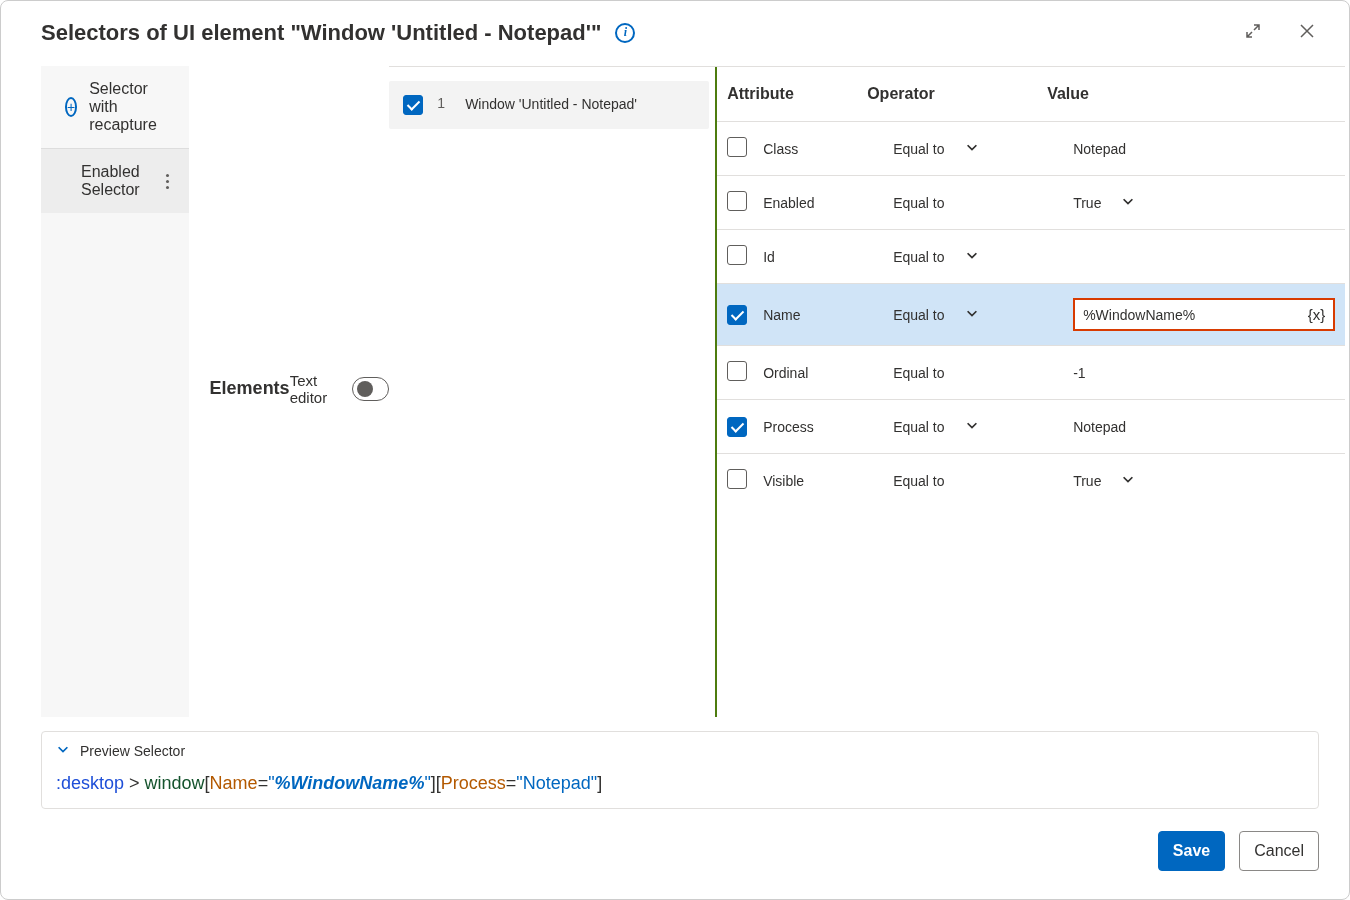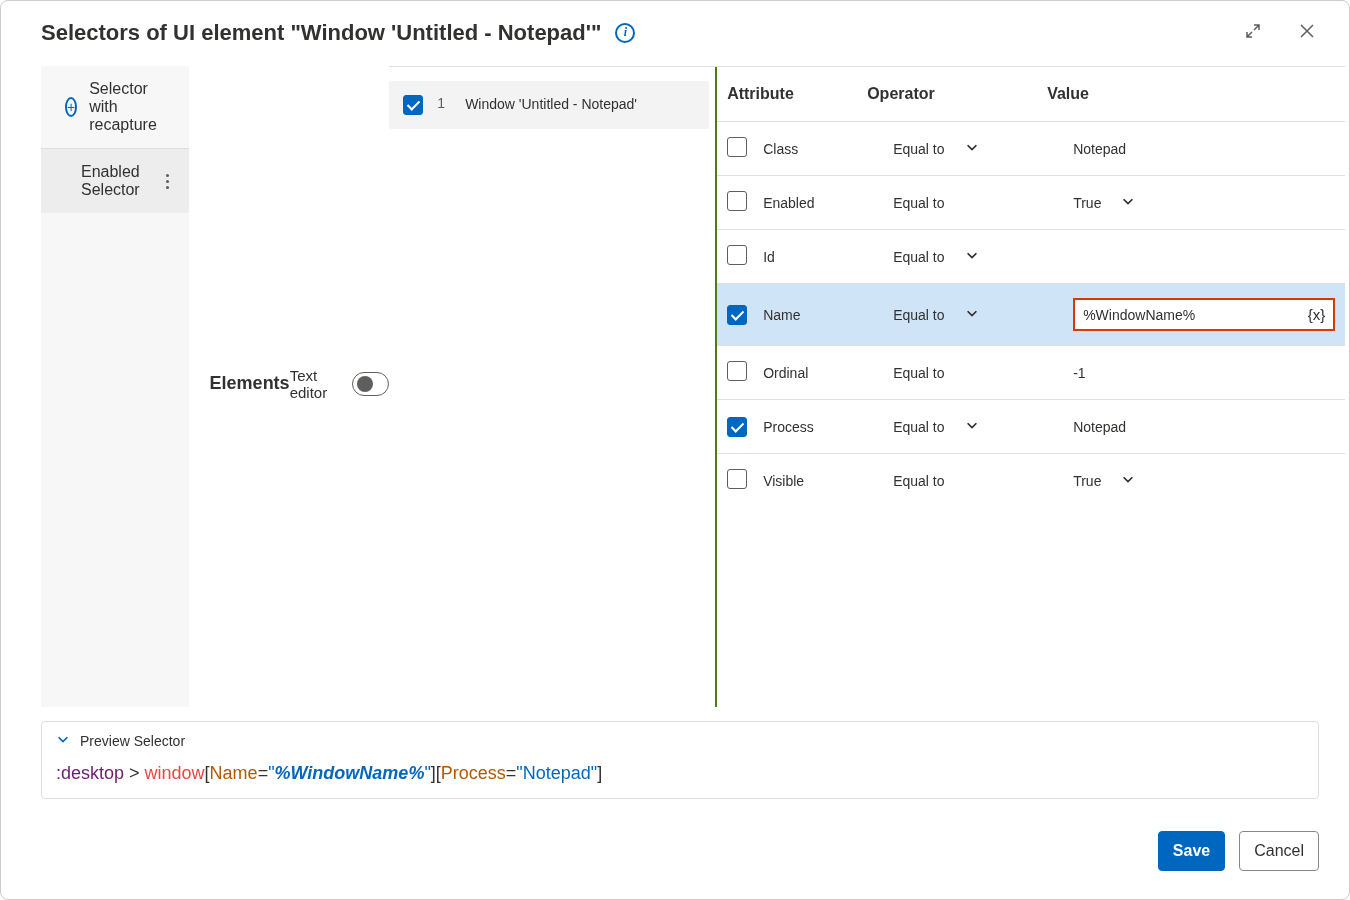--- a/index.html
+++ b/index.html
@@ -48,26 +48,26 @@
 .attr-row.selected { background: #d0e4f7; }
 .attr-row .c0 { width: 36px; }
 .attr-row .c1 { width: 104px; }
 .attr-row .c2 { width: 180px; display: flex; align-items: flex-end; gap: 20px; margin-left: 26px; }
 .attr-row .c3 { flex: 1; display: flex; align-items: center; gap: 20px; }
 .chev { display: inline-block; }
 .chev svg { width: 14px; height: 14px; }
 .value-input { border: 2px solid #d83b01; padding: 6px 8px; display: flex; align-items: center; gap: 8px; width: 262px; justify-content: space-between; background: #fff; }
 .value-input .var-icon { color: #323130; font-size: 15px; }
 
-.preview { margin: 14px 30px 10px 40px; border: 1px solid #e1dfdd; border-radius: 4px; padding: 10px 14px 14px 14px; }
+.preview { margin: 14px 30px 0 40px; border: 1px solid #e1dfdd; border-radius: 4px; padding: 10px 14px 14px 14px; }
 .preview-head { display: flex; align-items: center; gap: 10px; margin-bottom: 14px; cursor: pointer; }
 .preview-head .chev svg { width: 14px; height: 14px; stroke: #0067c0; }
 .sel-text { font-family: "Segoe UI", sans-serif; font-size: 18px; }
-.sel-text .kw { color: #701a75; }
-.sel-text .tag { color: #ef4444; }
+.sel-text .kw { color: #1d4ed8; }
+.sel-text .tag { color: #14532d; }
 .sel-text .attr { color: #b35900; }
 .sel-text .val { color: #0067c0; }
 .sel-text .var { color: #0067c0; font-style: italic; font-weight: 600; }
 
 .footer { display: flex; justify-content: flex-end; gap: 14px; padding: 22px 30px 28px 40px; }
 .btn { padding: 10px 14px; border-radius: 4px; font-size: 16px; cursor: pointer; border: 1px solid; }
 .btn-primary { background: #0067c0; color: #fff; border-color: #0067c0; font-weight: 600; }
 .btn-secondary { background: #fff; color: #323130; border-color: #8a8886; }
 </style>
 </head>

